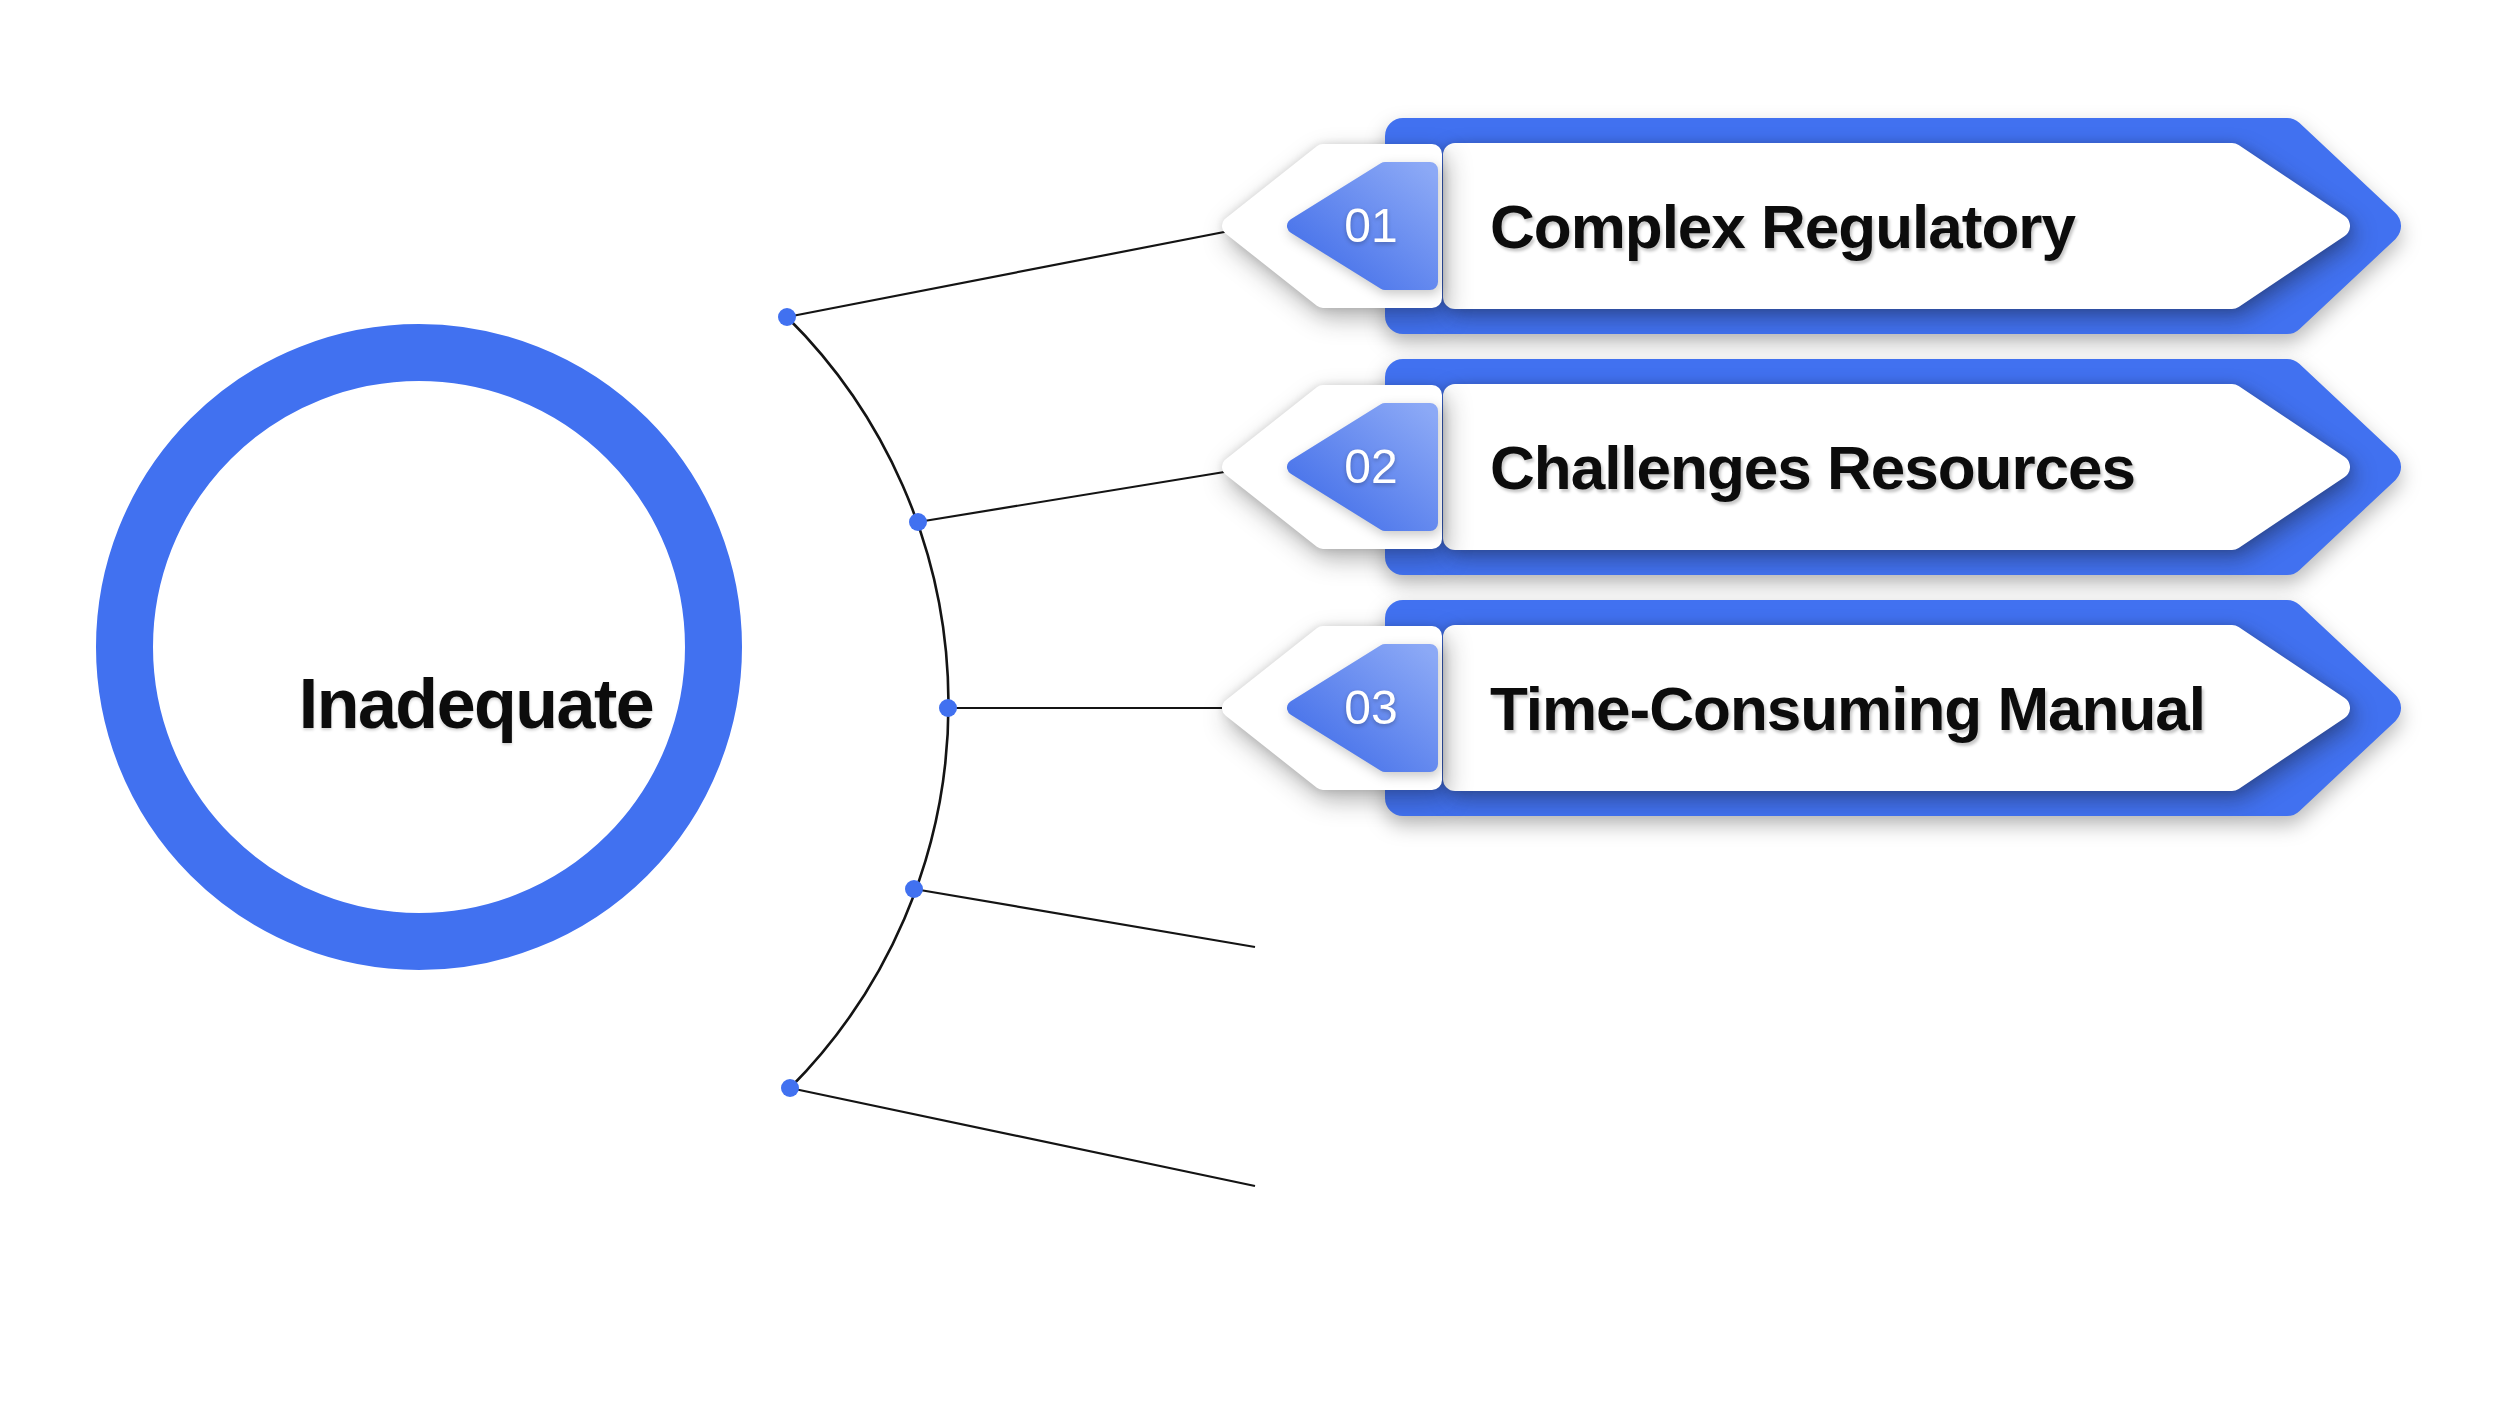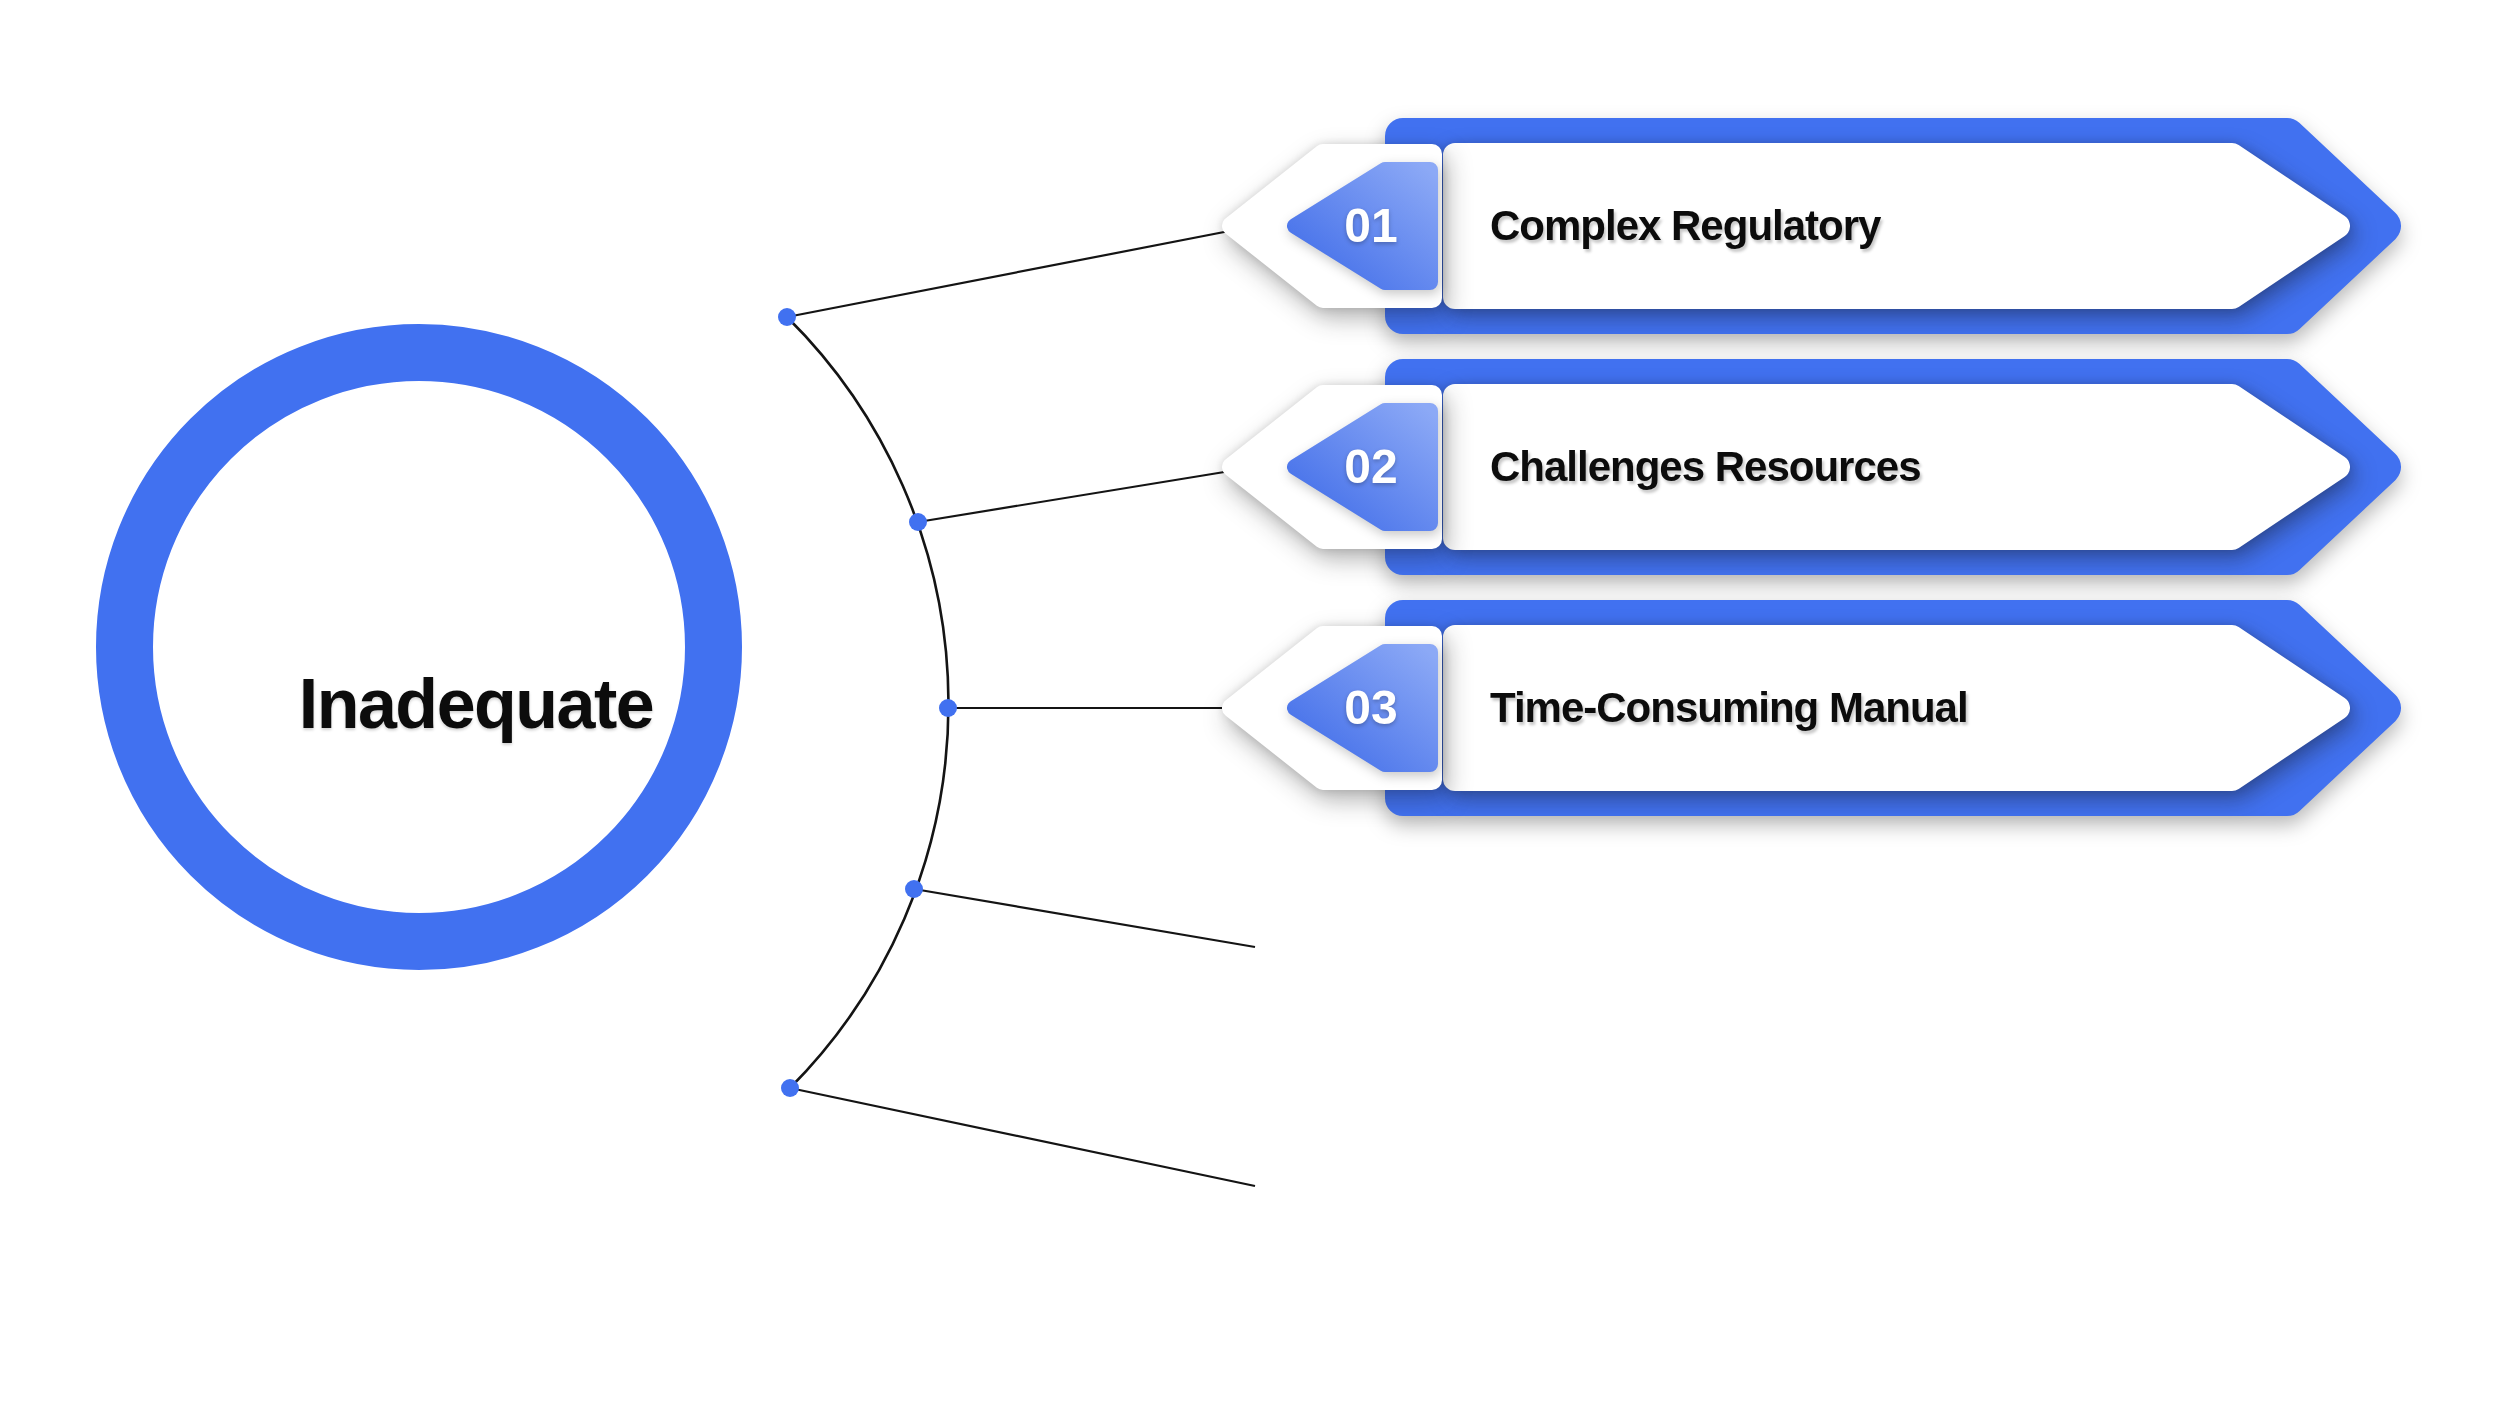--- a/index.html
+++ b/index.html
@@ -60,27 +60,27 @@
   .num-shape{
     fill:url(#numgrad);stroke:url(#numgrad);stroke-width:16;stroke-linejoin:round;
     filter:drop-shadow(2px 4px 6px rgba(0,0,0,.22));
   }
   .g-start{stop-color:var(--pent-start);}
   .g-end{stop-color:var(--pent-end);}
 
   .item-number{
     position:absolute;left:145px;top:92px;width:92px;height:56px;
     line-height:56px;text-align:center;
-    font-size:48px;font-weight:bold;color:var(--number-text);
+    font-size:48px;font-weight:normal;color:var(--number-text);
     text-shadow:0 2px 4px rgba(0,0,0,.25);
   }
   .item-label{
     position:absolute;left:310px;top:0;height:240px;width:900px;
     display:flex;align-items:center;
-    font-size:42px;font-weight:bold;letter-spacing:-1px;color:var(--text);
+    font-size:62px;font-weight:bold;letter-spacing:-1px;color:var(--text);
     text-shadow:2px 3px 3px rgba(0,0,0,.22);
     white-space:nowrap;
   }
 </style>
 </head>
 <body>
 
 <div class="stage">
 
   <svg width="0" height="0" style="position:absolute" aria-hidden="true">

